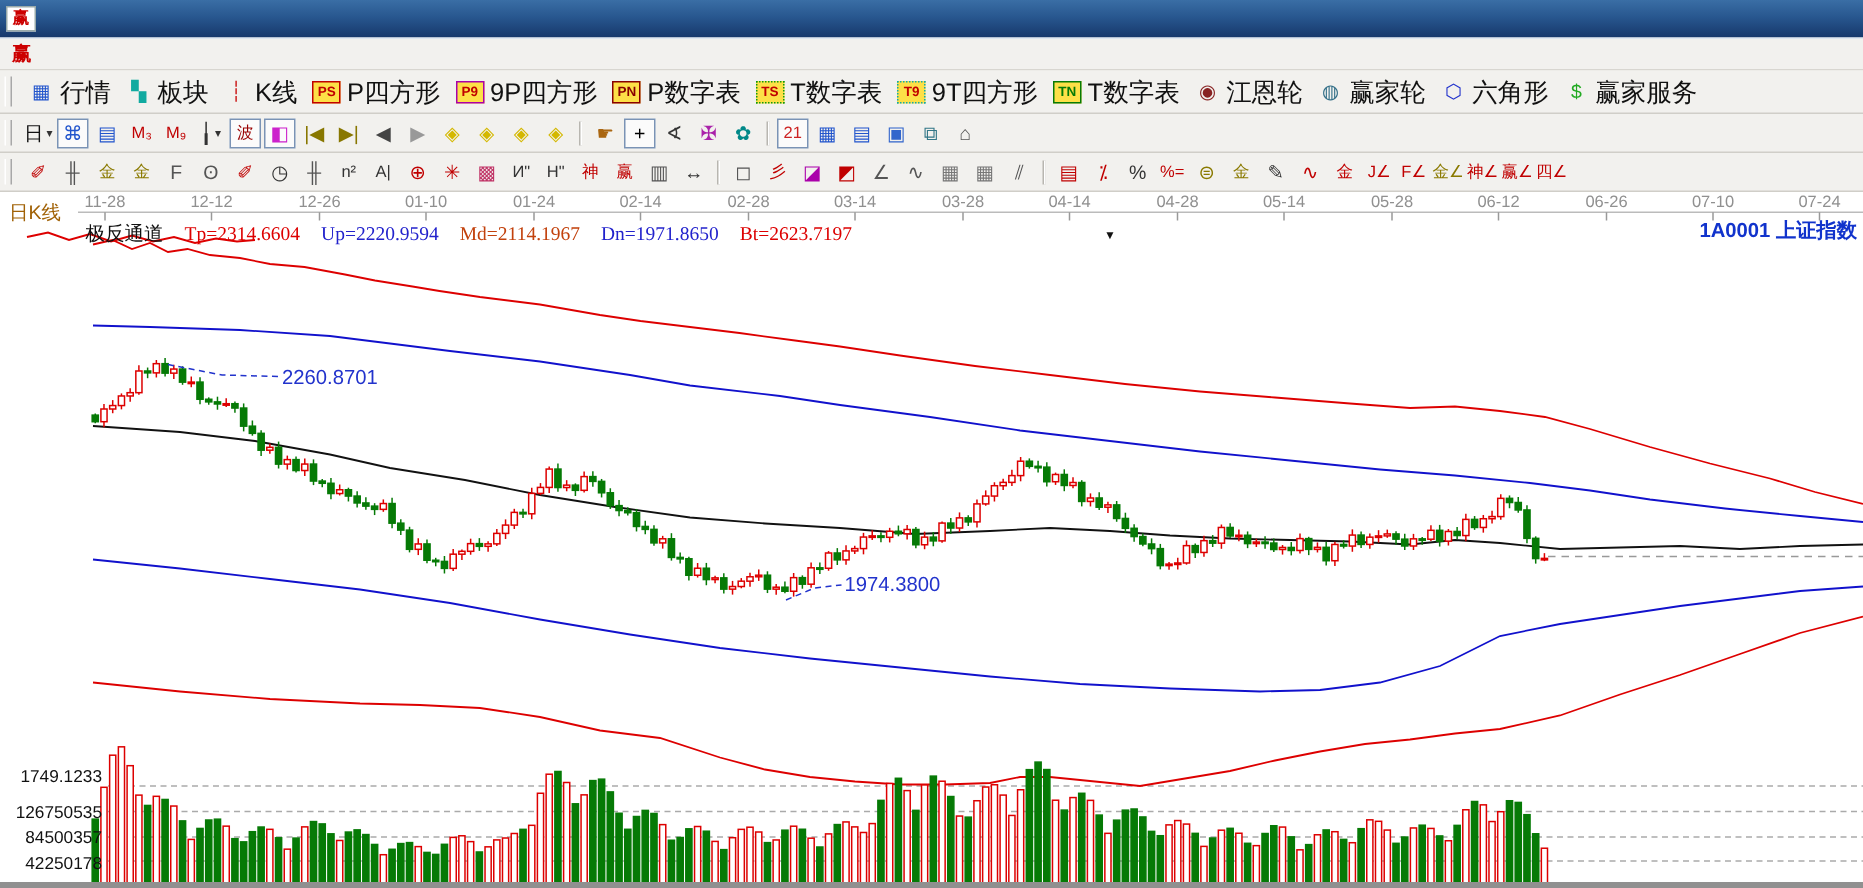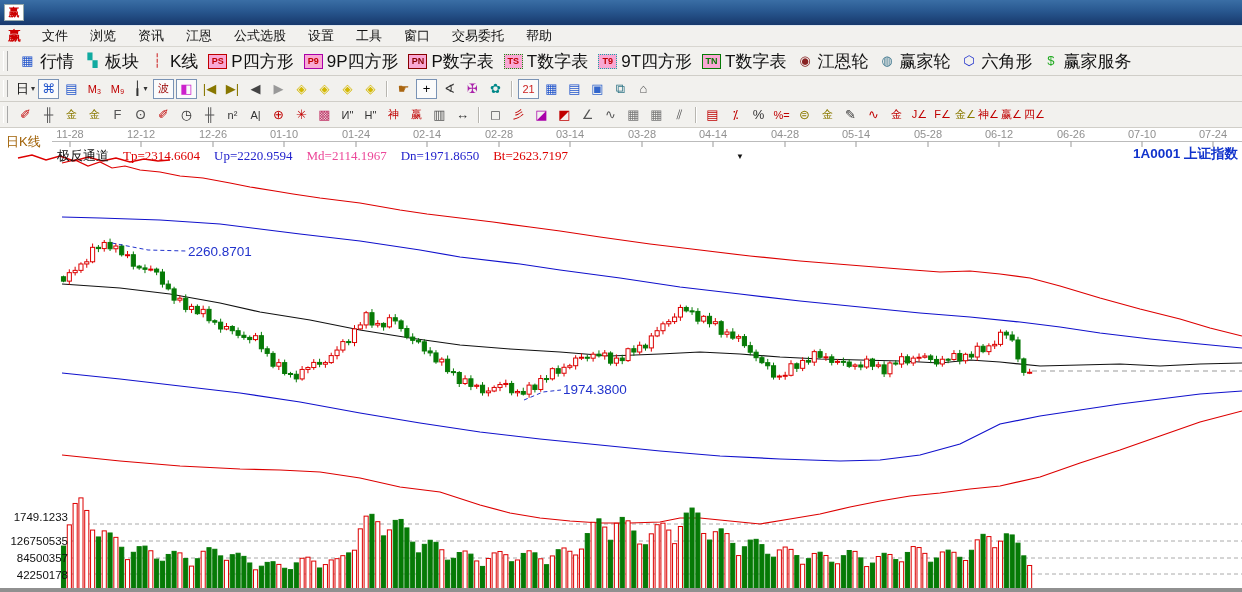--- a/index.html
+++ b/index.html
@@ -21,21 +21,21 @@
   .tb{position:absolute;left:0;width:100%;background:#f2f1ee;display:flex;align-items:center;
     border-bottom:1px solid #d0cec8;box-sizing:border-box;}
   .tb1{top:47px;height:29px;}
   .tb2{top:76px;height:26px;}
   .tb3{top:102px;height:26px;}
   .grip{width:3px;height:70%;border-left:1px solid #fff;border-right:1px solid #a8a8a8;margin:0 6px 0 3px;}
   .t1item{display:flex;align-items:center;margin:0 5px;cursor:default;}
   .t1icon{display:inline-block;min-width:17px;height:16px;line-height:16px;text-align:center;
     font-size:13px;margin-right:4px;}
   .t1icon.boxed{font-size:9px;font-weight:bold;width:17px;height:13px;line-height:13px;
-    border:1px solid;background:#f9a8d4;}
+    border:1px solid;background:#fde047;}
   .t1label{font-size:17px;color:#111;}
   .tbtn{display:inline-flex;align-items:center;justify-content:center;min-width:21px;height:20px;
     margin:0 1px;font-size:13px;cursor:default;}
   .tbtn.pressed{border:1px solid #7a93b5;background:#fbfbfb;box-sizing:border-box;}
   .tbtn .caret{font-size:8px;color:#333;margin-left:2px;}
   .tbtn.small{font-size:11px;}
   .tdiv{width:1px;height:16px;background:#b8b6b0;border-right:1px solid #fff;margin:0 4px;}
   
   .chart{position:absolute;left:0;top:128px;width:1242px;height:464px;background:#fff;}
   .chart svg{position:absolute;left:0;top:0;}
@@ -48,32 +48,20 @@
 </style>
 </head>
 <body>
 
 <div class="window">
   <div class="titlebar">
     <span class="tlogo">赢</span>
   </div>
   <div class="menubar">
     <span class="mlogo">赢</span>
-    <div class="mitems">
-        <span class="mitem">文件</span>
-        <span class="mitem">浏览</span>
-        <span class="mitem">资讯</span>
-        <span class="mitem">江恩</span>
-        <span class="mitem">公式选股</span>
-        <span class="mitem">设置</span>
-        <span class="mitem">工具</span>
-        <span class="mitem">窗口</span>
-        <span class="mitem">交易委托</span>
-        <span class="mitem">帮助</span>
-      </div>
   </div>
   <div class="tb tb1">
       <span class="grip"></span>
       <div class="t1item">
         <span class="t1icon" style="color: rgb(34, 85, 204);">▦</span>
         <span class="t1label">行情</span>
       </div>
       <div class="t1item">
         <span class="t1icon" style="color: rgb(17, 170, 160);">▚</span>
         <span class="t1label">板块</span>
@@ -767,18 +755,18 @@
         <polyline points="524,400 543,392 561,390" fill="none" stroke="#2233cc" stroke-dasharray="4 3"></polyline>
         <text x="563" y="394" fill="#2233cc" font-size="13.5">1974.3800</text>
         <g fill="#111" font-size="11.5">
           <text x="68" y="521" text-anchor="end">1749.1233</text>
           <text x="68" y="545" text-anchor="end">126750535</text>
           <text x="68" y="562" text-anchor="end">84500357</text>
           <text x="68" y="579" text-anchor="end">42250178</text>
         </g>
       </svg>
     <span class="plabel">日K线</span>
-    <div class="indic"><span style="color: rgb(17, 17, 17);">极反通道</span><span style="color: rgb(221, 0, 0);">Tp=2314.6604</span><span style="color: rgb(34, 34, 204);">Up=2220.9594</span><span style="color: #ec4899; margin-top: 37px;">Md=2114.1967</span><span style="color: rgb(34, 34, 204);">Dn=1971.8650</span><span style="color: rgb(221, 0, 0);">Bt=2623.7197</span></div>
+    <div class="indic"><span style="color: rgb(17, 17, 17);">极反通道</span><span style="color: rgb(221, 0, 0);">Tp=2314.6604</span><span style="color: rgb(34, 34, 204);">Up=2220.9594</span><span style="color: #c2410c; margin-top: 37px;">Md=2114.1967</span><span style="color: rgb(34, 34, 204);">Dn=1971.8650</span><span style="color: rgb(221, 0, 0);">Bt=2623.7197</span></div>
     <span class="symlabel">1A0001  上证指数</span>
     <span class="marker">▼</span>
     <div class="bstrip"></div>
   </div>
 </div>
 
 </body></html>

